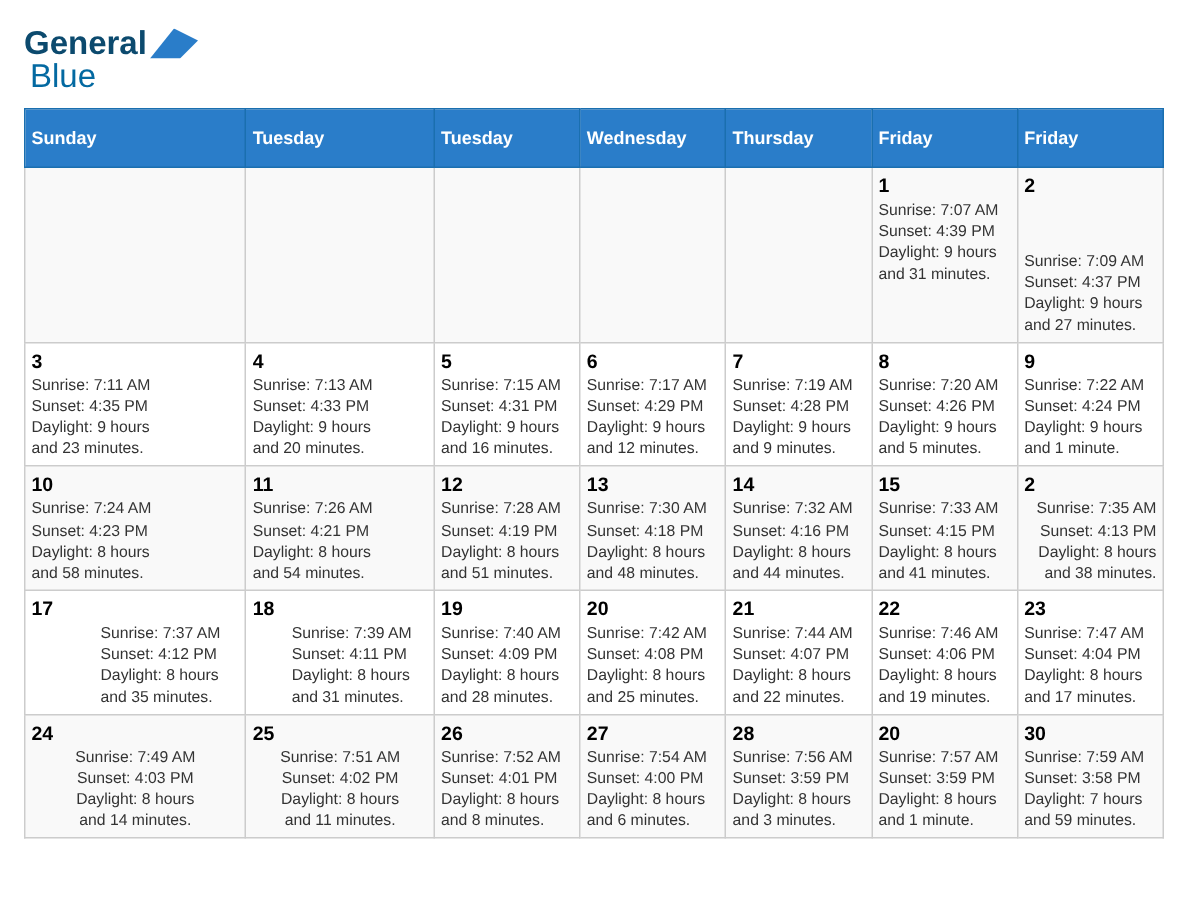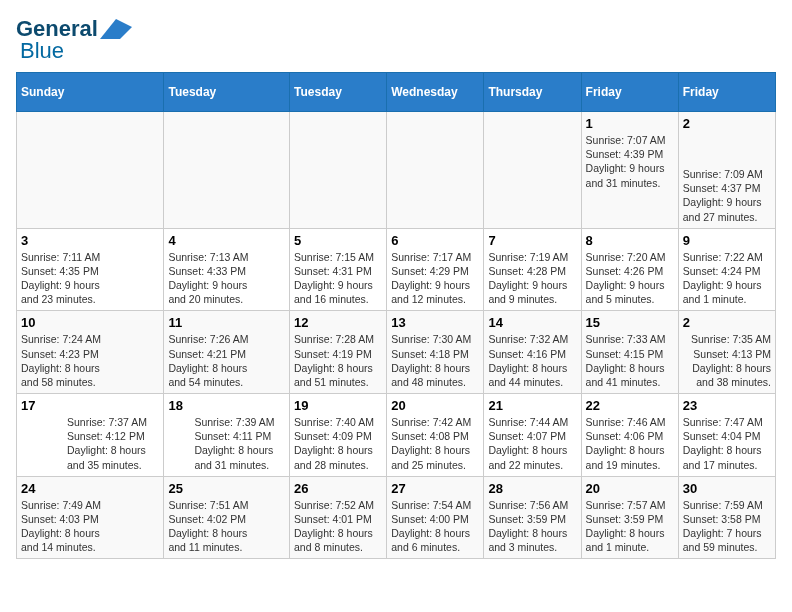--- a/index.html
+++ b/index.html
@@ -277,28 +277,28 @@
           <span class="day-num">23</span>
           <div class="day-info" style="white-space: pre-line;">Sunrise: 7:47 AM
 Sunset: 4:04 PM
 Daylight: 8 hours
 and 17 minutes.</div>
         </td>
       </tr>
       <tr>
         <td>
           <span class="day-num">24</span>
-          <div class="day-info" style="white-space: pre-line;">Sunrise: 7:49 AM
+          <div class="day-info" style="white-space: pre-line; text-align: center;">Sunrise: 7:49 AM
 Sunset: 4:03 PM
 Daylight: 8 hours
 and 14 minutes.</div>
         </td>
         <td>
           <span class="day-num">25</span>
-          <div class="day-info" style="white-space: pre-line;">Sunrise: 7:51 AM
+          <div class="day-info" style="white-space: pre-line; text-align: center;">Sunrise: 7:51 AM
 Sunset: 4:02 PM
 Daylight: 8 hours
 and 11 minutes.</div>
         </td>
         <td>
           <span class="day-num">26</span>
           <div class="day-info" style="white-space: pre-line;">Sunrise: 7:52 AM
 Sunset: 4:01 PM
 Daylight: 8 hours
 and 8 minutes.</div>

